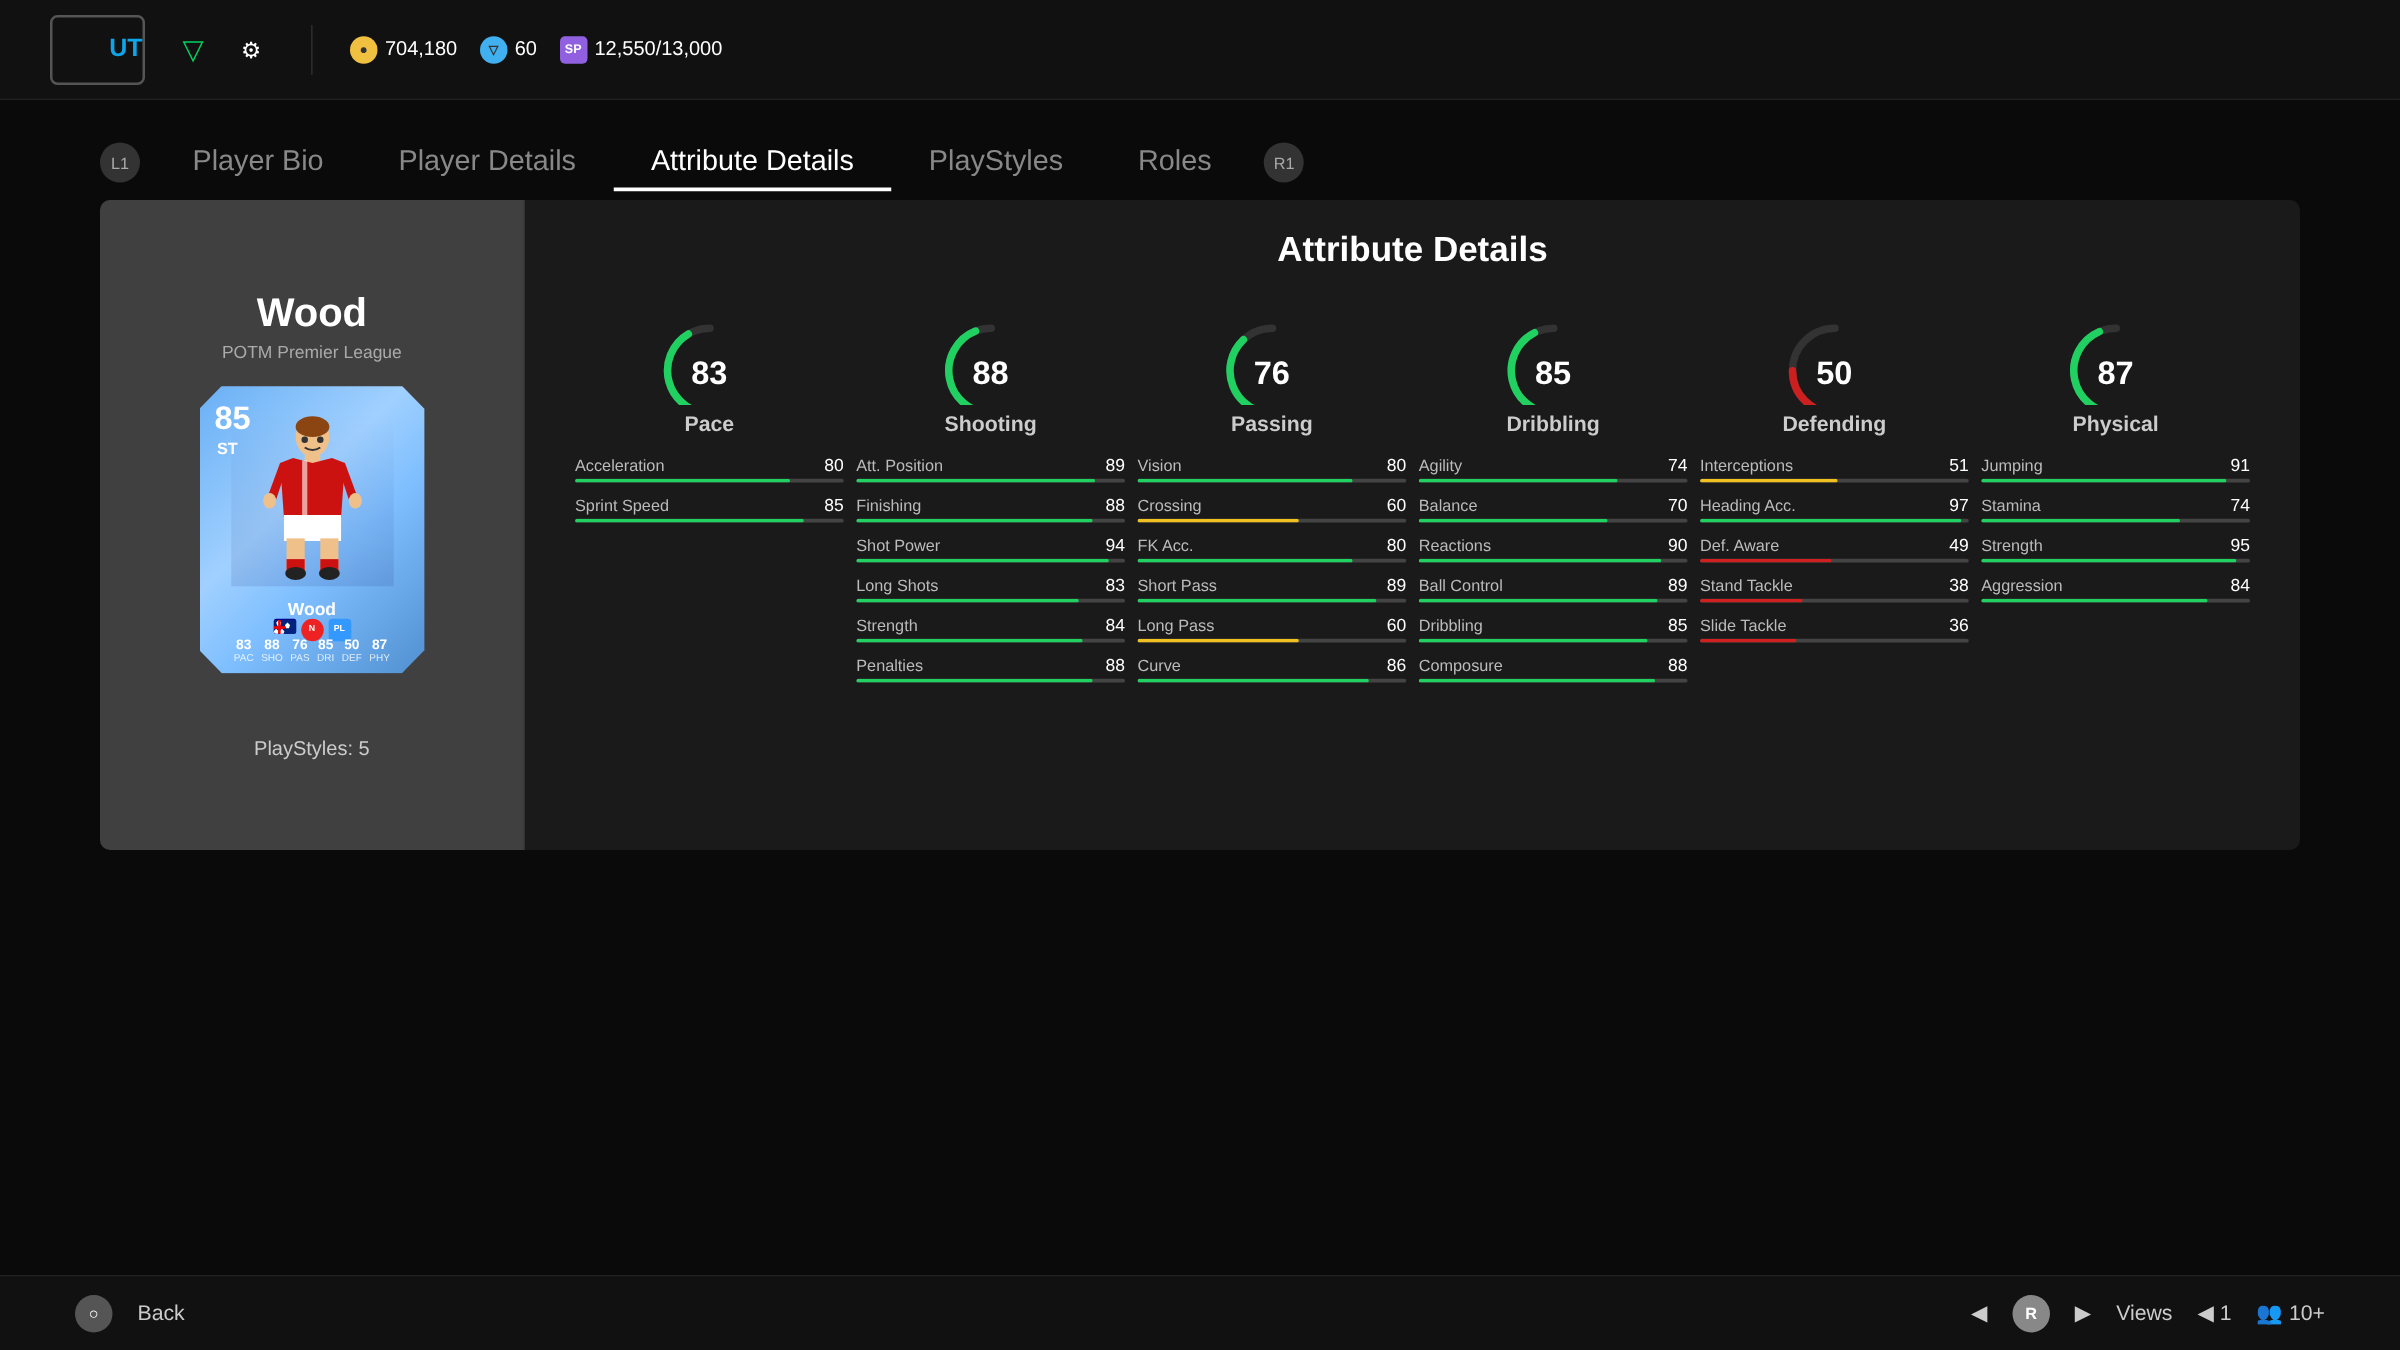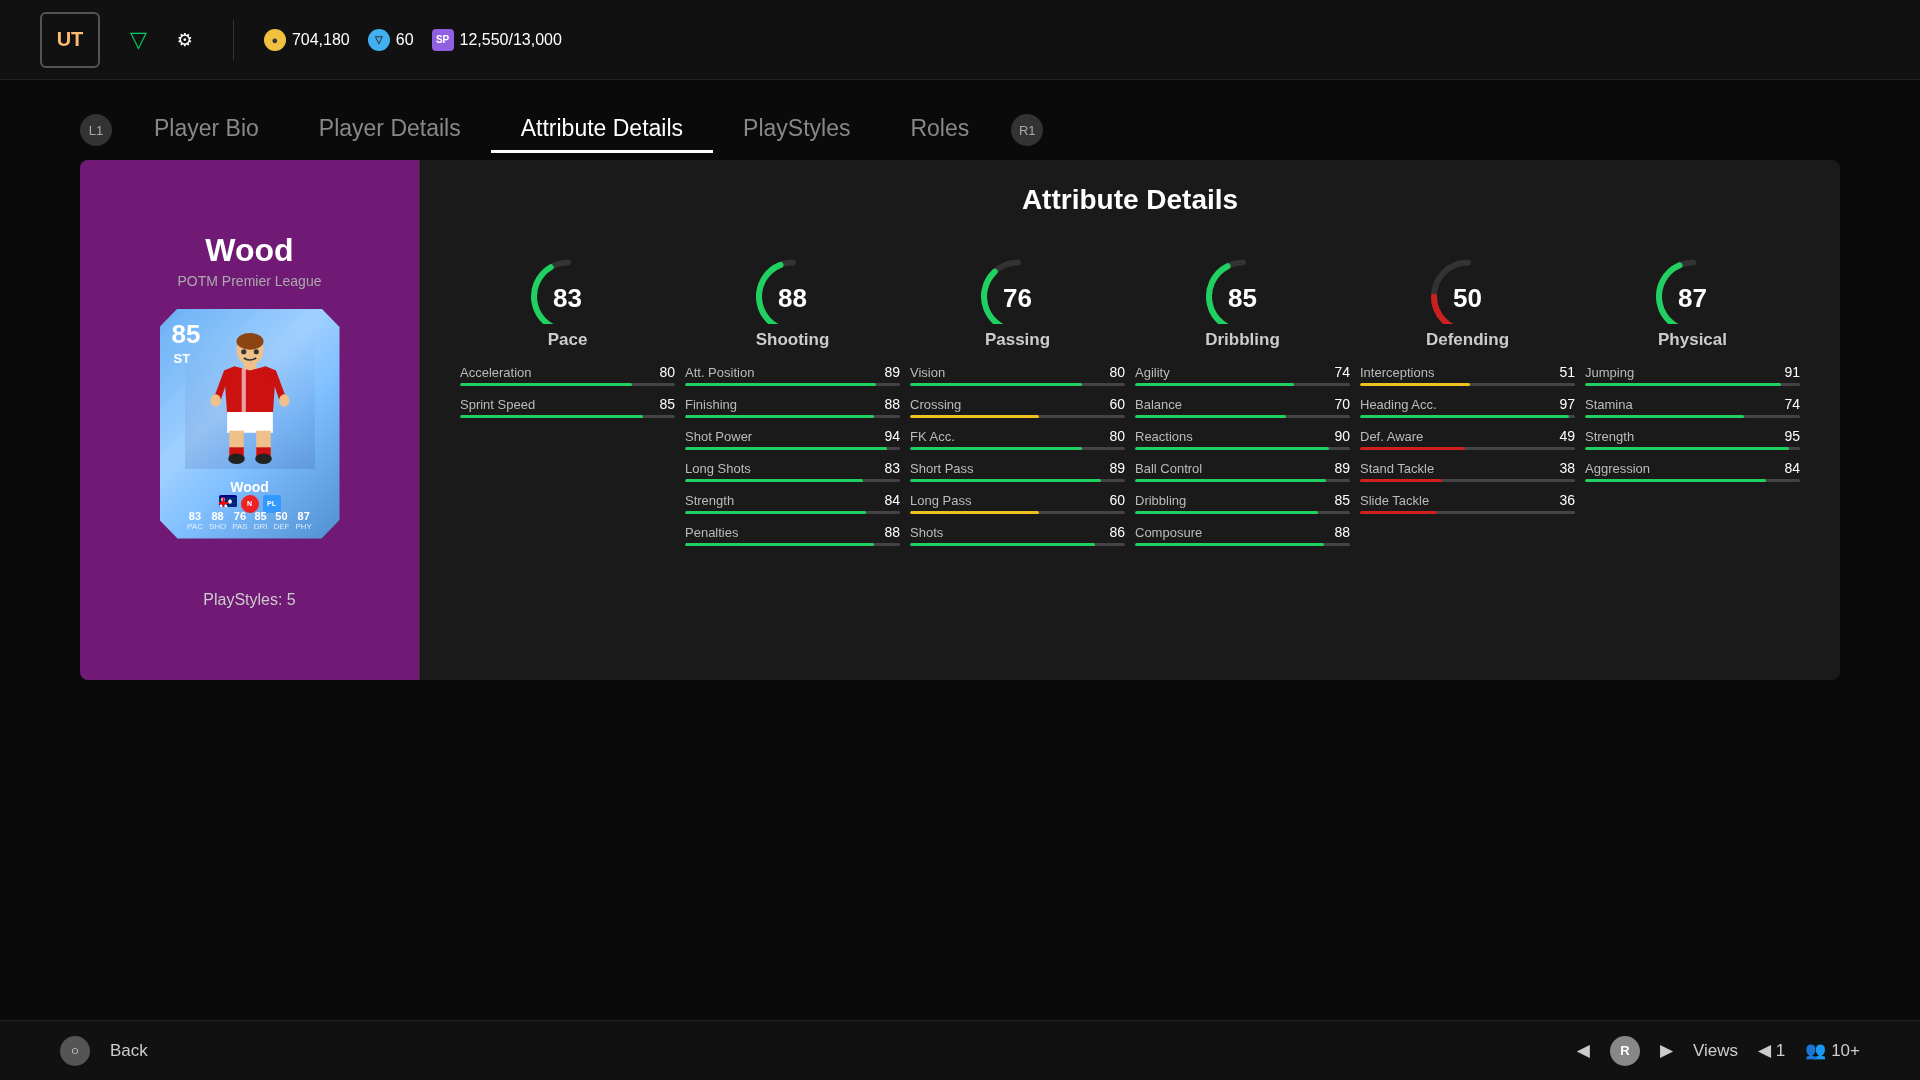--- a/index.html
+++ b/index.html
@@ -16,25 +16,25 @@
     
     .top-nav {
       display: flex;
       align-items: center;
       padding: 12px 40px;
       background: #111;
       height: 80px;
       border-bottom: 1px solid #222;
     }
     .logo-box {
-      width: 60px; height: 56px;
+      width: 76px; height: 56px;
       border: 2px solid #555;
       border-radius: 6px;
-      display: flex; align-items: center; justify-content: center;
-      font-size: 20px; font-weight: bold; color: #fdba74;
+      display: flex; align-items: center; justify-content: flex-end;
+      font-size: 20px; font-weight: bold; color: #0ea5e9;
       margin-right: 30px;
     }
     .nav-links {
       display: flex; gap: 50px;
       flex: 1;
     }
     .nav-link {
       font-size: 18px; color: #888; cursor: pointer;
       text-decoration: none;
     }
@@ -116,21 +116,21 @@
       height: 520px;
       background: #1a1a1a;
       border-radius: 8px;
       overflow: hidden;
     }
 
     
     .left-panel {
       width: 340px;
       min-width: 340px;
-      background: #701a75;
+      background: #404040;
       display: flex;
       flex-direction: column;
       align-items: center;
       justify-content: center;
       padding: 20px;
       border-right: 1px solid #333;
     }
     .player-name-title {
       font-size: 32px; font-weight: bold; color: #fff;
       margin-bottom: 4px;
@@ -603,21 +603,21 @@
             <div class="attr-row-top">
               <span class="attr-name">Long Pass</span>
               <span class="attr-val">60</span>
             </div>
             <div class="attr-bar-bg">
               <div class="attr-bar-fill bar-yellow" style="width: 60%;"></div>
             </div>
           </div>
           <div class="attr-row">
             <div class="attr-row-top">
-              <span class="attr-name">Shots</span>
+              <span class="attr-name">Curve</span>
               <span class="attr-val">86</span>
             </div>
             <div class="attr-bar-bg">
               <div class="attr-bar-fill bar-green" style="width: 86%;"></div>
             </div>
           </div>
         </div>
         <div class="attr-col">
           <div class="gauge-container">
             <svg viewBox="0 0 90 55" width="90" height="55">

